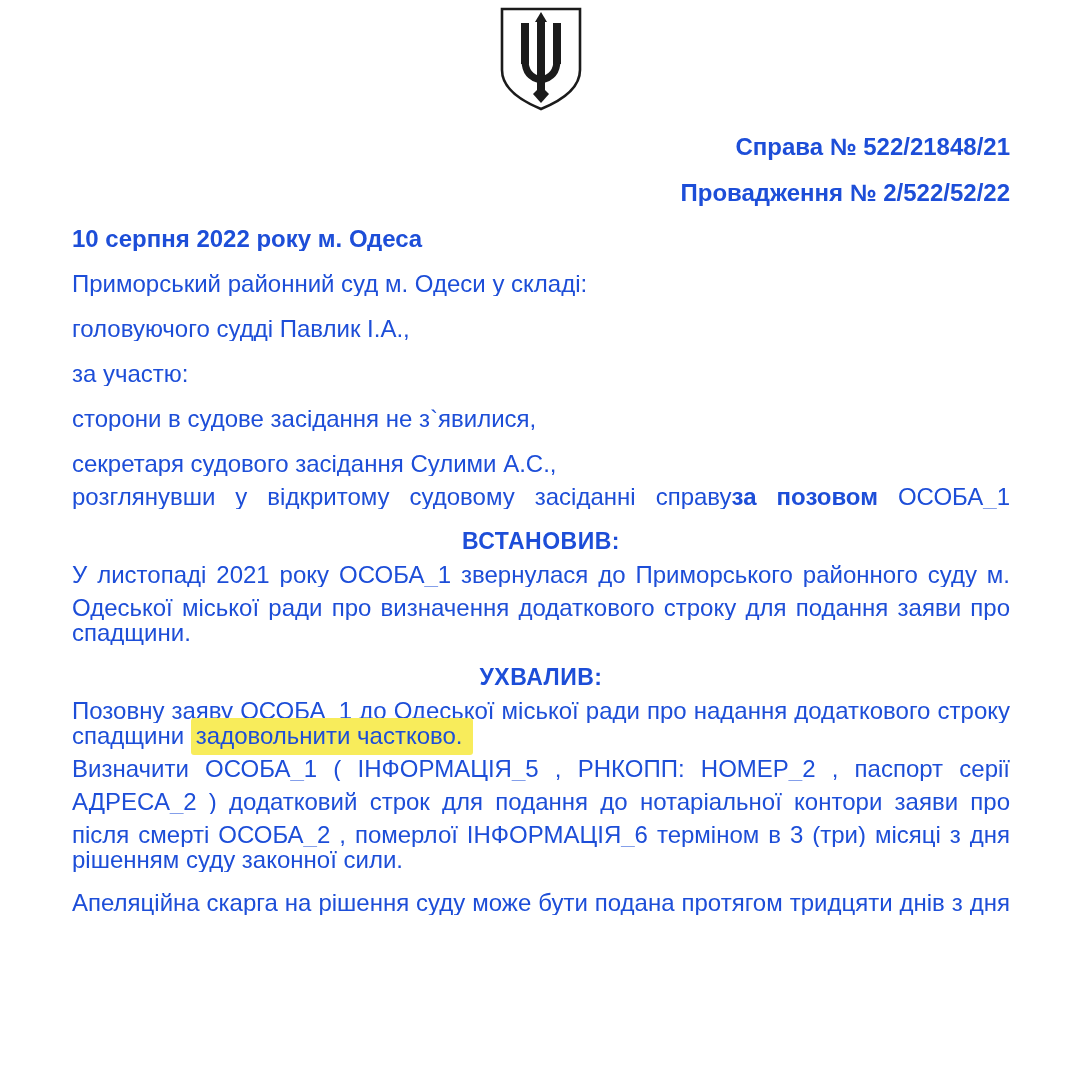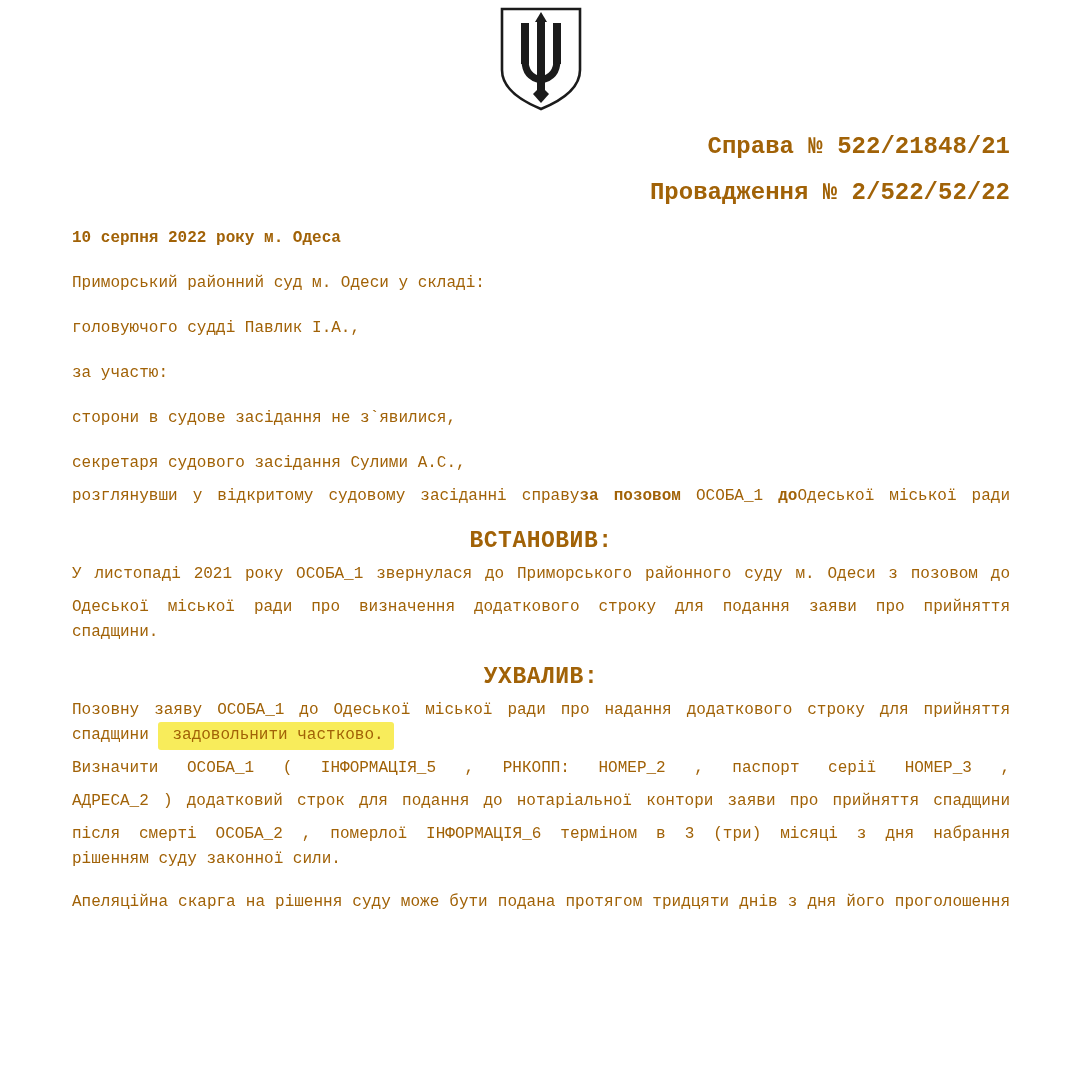--- a/index.html
+++ b/index.html
@@ -1,33 +1,33 @@
 <!DOCTYPE html>
 <html><head>
 <meta charset="utf-8">
 <style>
   html,body{margin:0;padding:0;background:#fff;}
   .page{
     position:relative;width:1080px;height:1080px;background:#ffffff;overflow:hidden;
-    font-family:Liberation Mono, monospace;color:#a16207;
+    font-family:Liberation Sans, sans-serif;color:#1d4ed8;
   }
   .content{padding:0 70px 0 72px;}
   .coat-wrap{margin:7px auto 0;width:84px;height:104px;text-align:center;}
-  .ln{margin-top:20px;font-size:16px;line-height:25px;height:25px;overflow:hidden;white-space:nowrap;}
+  .ln{margin-top:20px;font-size:24px;line-height:25px;height:25px;overflow:hidden;white-space:nowrap;}
   .cont{margin-top:0;}
   .just{text-align:justify;text-align-last:justify;white-space:normal;margin-top:8px;}
   .bold{font-weight:bold;}
   .center{text-align:center;}
   .right{text-align:right;}
   .fs24{font-size:24px;line-height:26px;height:26px;}
   .sec{font-size:23px;letter-spacing:.5px;}
   .mt23{margin-top:23px;}
   .mt18{margin-top:18px;}
   .has-hl{overflow:visible;}
-  .hl{background:#f8ec5b;padding:4px 10px 6px 14px;border-radius:3px;}
+  .hl{background:#f8ec5b;padding:4px 10px 6px 5px;border-radius:3px;}
   b{font-weight:bold;}
 </style>
 </head>
 <body>
 
 <div class="page">
   <div class="content">
 
     <div class="coat-wrap">
       <svg width="82" height="104" viewBox="0 0 82 104">

